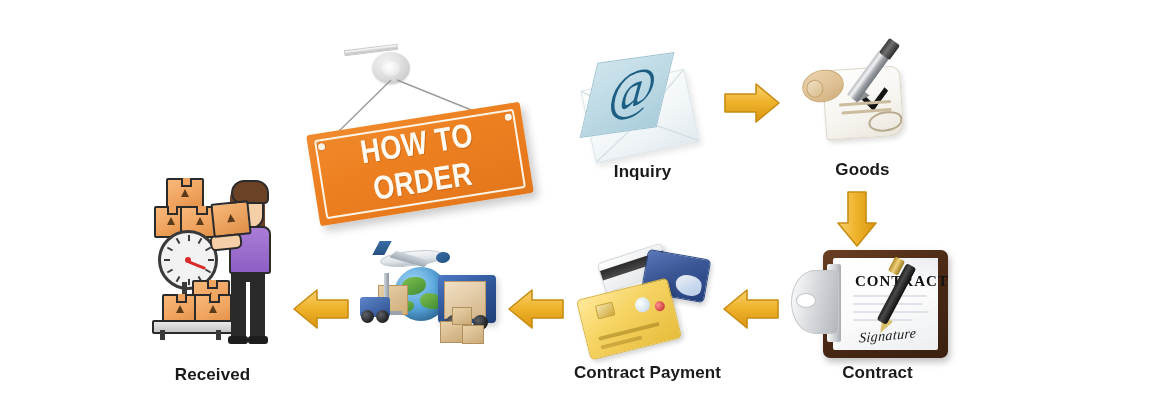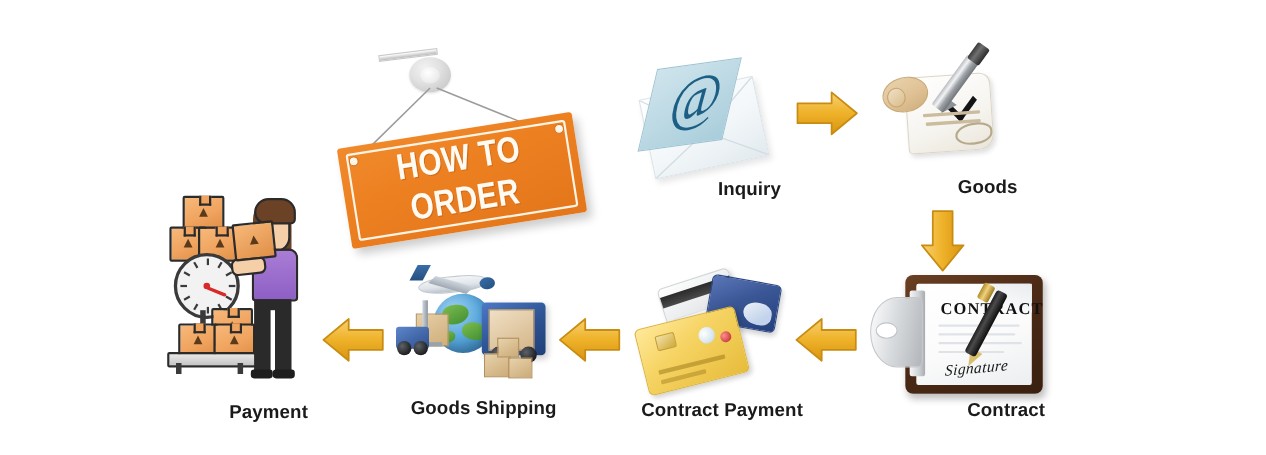--- a/index.html
+++ b/index.html
@@ -18,21 +18,21 @@
     overflow: hidden;
   }
   .node { position: absolute; }
   .label {
     position: absolute;
     font-family: "Liberation Sans", sans-serif;
     font-size: 17px;
     font-weight: 600;
     color: #1a1a1a;
     white-space: nowrap;
-    text-align: right;
+    text-align: center;
     letter-spacing: 0.1px;
   }
   .arrow { position: absolute; }
 
   
   #sign-group { left: 300px; top: 38px; width: 240px; height: 200px; }
   .hook-knob {
     position: absolute;
     left: 72px; top: 14px;
     width: 38px; height: 32px;
@@ -731,21 +731,20 @@
 
     <div class="truck-box">
       <div class="truck-open"></div>
       <div class="truck-wheel" style="left:8px;"></div>
       <div class="truck-wheel" style="right:8px;"></div>
     </div>
     <div class="ground-box" style="left:88px;top:76px;width:22px;height:20px;"></div>
     <div class="ground-box" style="left:110px;top:80px;width:20px;height:17px;"></div>
     <div class="ground-box" style="left:100px;top:62px;width:18px;height:16px;"></div>
   </div>
-  <div class="label" style="left:346px;top:361px;width:160px;">Goods Shipping</div>
 
   <div class="arrow" style="left:292px;top:288px;">
     <svg class="arr-svg" width="58" height="42" viewBox="0 0 58 42">
       <defs>
         <linearGradient id="gArrL3" x1="0" y1="0" x2="0" y2="1">
           <stop offset="0%" stop-color="#f7d070"></stop>
           <stop offset="48%" stop-color="#efb32b"></stop>
           <stop offset="100%" stop-color="#d99410"></stop>
         </linearGradient>
       </defs>
@@ -802,15 +801,15 @@
     <div class="person-hair-tail"></div>
     <div class="person-hair"></div>
     <div class="person-face"></div>
     <div class="person-fringe"></div>
     <div class="person-torso"></div>
     <div class="person-arm"></div>
     <div class="held-box">
       <div class="cbox-arrow"></div>
     </div>
   </div>
-  <div class="label" style="left:145px;top:365px;width:135px;">Payment</div>
+  <div class="label" style="left:145px;top:365px;width:135px;">Received</div>
 
 </div>
 
 </body></html>

